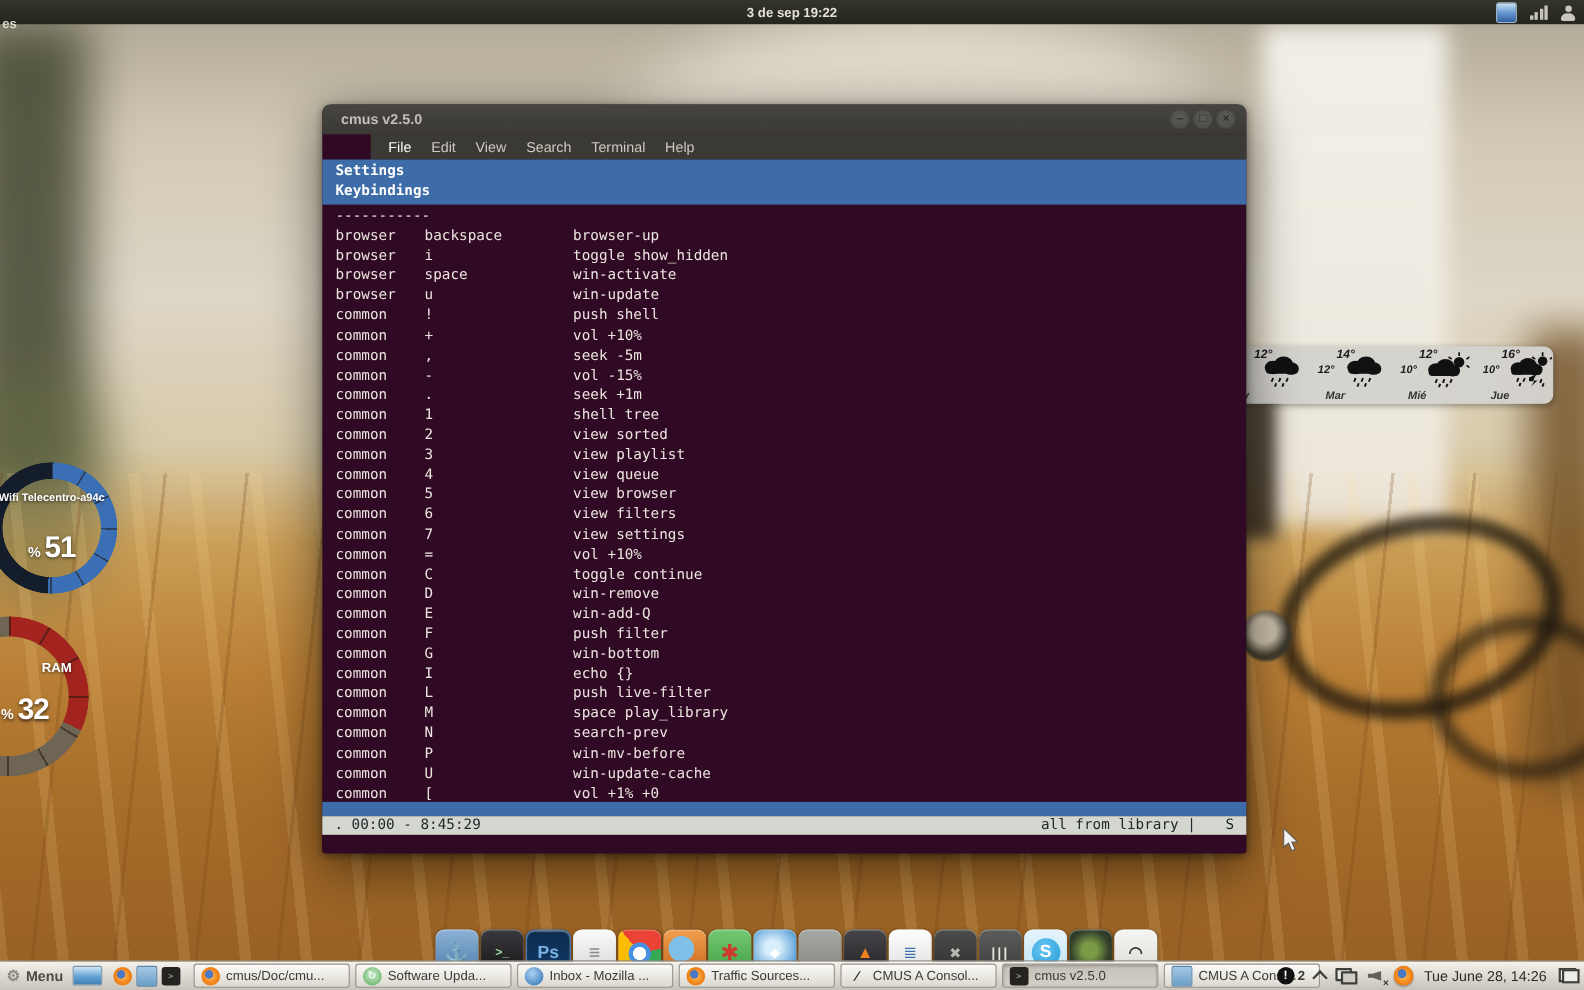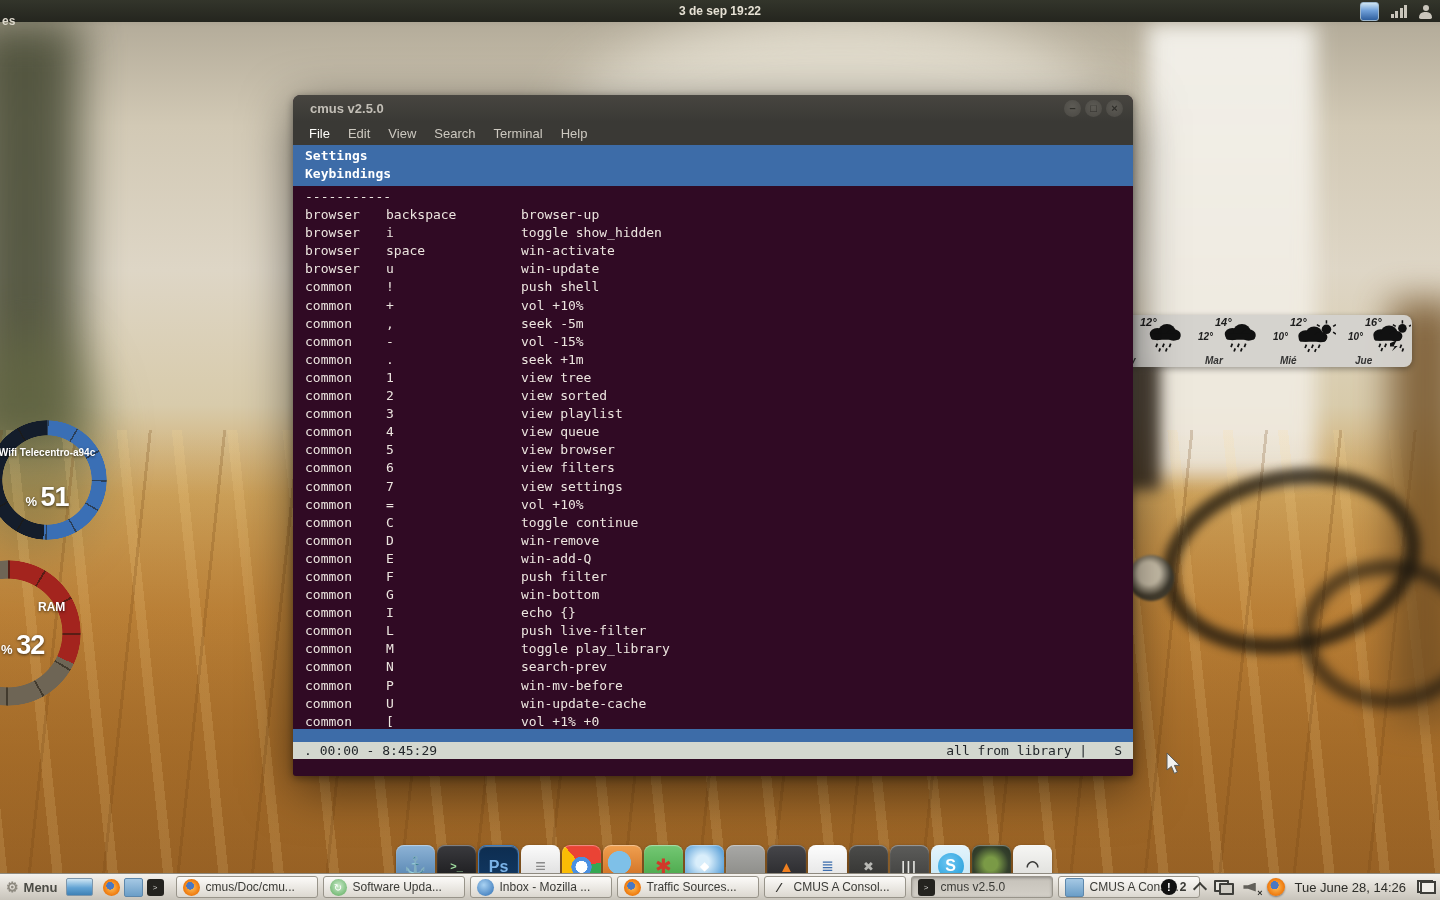--- a/index.html
+++ b/index.html
@@ -66,21 +66,21 @@
   
   .term{position:absolute;left:293px;top:95px;width:840px;height:681px;z-index:8;
     background:#300A24;border-radius:8px 8px 3px 3px;
     box-shadow:0 12px 50px rgba(0,0,0,.55),0 2px 8px rgba(0,0,0,.4);}
   .titlebar{height:27px;background:linear-gradient(#474540,#3a3935);border-radius:7px 7px 0 0;
     display:flex;align-items:center;padding-left:17px;position:relative;}
   .title-text{color:#c3bfb7;font-size:13px;font-weight:bold;}
   .win-btns{position:absolute;right:10px;top:5px;display:flex;gap:4px;}
   .win-btn{width:17px;height:17px;border-radius:50%;background:radial-gradient(circle at 50% 40%,#5d5b55,#4a4843);
     color:#2e2d29;font-size:11px;line-height:17px;text-align:center;font-weight:bold;}
-  .menubar{height:23px;background:#3a3935;display:flex;align-items:center;padding-left:7px;}
+  .menubar{height:23px;background:#3a3935;display:flex;align-items:center;padding-left:7px;margin-left:44px;}
   .menu-item{color:#cdc9c0;font-size:13px;padding:0 9px;}
   .menu-item:first-child{color:#fdfdfa;}
   .cmus-header{background:#3D6CA8;padding:2px 0 3px 12px;font-family:"DejaVu Sans Mono","Liberation Mono",monospace;
     font-size:13px;font-weight:bold;color:#ffffff;line-height:18px;}
   .cmus-body{padding:2px 0 0 12px;font-family:"DejaVu Sans Mono","Liberation Mono",monospace;
     font-size:13px;line-height:18.1px;color:#ece5df;}
   .kb-row{display:flex;white-space:pre;}
   .kb-ctx{width:81px;}
   .kb-key{width:135px;}
   .cmus-bottom{position:absolute;left:0;right:0;bottom:2px;}
@@ -302,36 +302,36 @@
       <div class="kb-row">-----------</div>
     <div class="kb-row"><span class="kb-ctx">browser</span><span class="kb-key">backspace</span><span class="kb-act">browser-up</span></div>
         <div class="kb-row"><span class="kb-ctx">browser</span><span class="kb-key">i</span><span class="kb-act">toggle show_hidden</span></div>
         <div class="kb-row"><span class="kb-ctx">browser</span><span class="kb-key">space</span><span class="kb-act">win-activate</span></div>
         <div class="kb-row"><span class="kb-ctx">browser</span><span class="kb-key">u</span><span class="kb-act">win-update</span></div>
         <div class="kb-row"><span class="kb-ctx">common</span><span class="kb-key">!</span><span class="kb-act">push shell</span></div>
         <div class="kb-row"><span class="kb-ctx">common</span><span class="kb-key">+</span><span class="kb-act">vol +10%</span></div>
         <div class="kb-row"><span class="kb-ctx">common</span><span class="kb-key">,</span><span class="kb-act">seek -5m</span></div>
         <div class="kb-row"><span class="kb-ctx">common</span><span class="kb-key">-</span><span class="kb-act">vol -15%</span></div>
         <div class="kb-row"><span class="kb-ctx">common</span><span class="kb-key">.</span><span class="kb-act">seek +1m</span></div>
-        <div class="kb-row"><span class="kb-ctx">common</span><span class="kb-key">1</span><span class="kb-act">view tree</span></div>
+        <div class="kb-row"><span class="kb-ctx">common</span><span class="kb-key">1</span><span class="kb-act">shell tree</span></div>
         <div class="kb-row"><span class="kb-ctx">common</span><span class="kb-key">2</span><span class="kb-act">view sorted</span></div>
         <div class="kb-row"><span class="kb-ctx">common</span><span class="kb-key">3</span><span class="kb-act">view playlist</span></div>
         <div class="kb-row"><span class="kb-ctx">common</span><span class="kb-key">4</span><span class="kb-act">view queue</span></div>
         <div class="kb-row"><span class="kb-ctx">common</span><span class="kb-key">5</span><span class="kb-act">view browser</span></div>
         <div class="kb-row"><span class="kb-ctx">common</span><span class="kb-key">6</span><span class="kb-act">view filters</span></div>
         <div class="kb-row"><span class="kb-ctx">common</span><span class="kb-key">7</span><span class="kb-act">view settings</span></div>
         <div class="kb-row"><span class="kb-ctx">common</span><span class="kb-key">=</span><span class="kb-act">vol +10%</span></div>
         <div class="kb-row"><span class="kb-ctx">common</span><span class="kb-key">C</span><span class="kb-act">toggle continue</span></div>
         <div class="kb-row"><span class="kb-ctx">common</span><span class="kb-key">D</span><span class="kb-act">win-remove</span></div>
         <div class="kb-row"><span class="kb-ctx">common</span><span class="kb-key">E</span><span class="kb-act">win-add-Q</span></div>
         <div class="kb-row"><span class="kb-ctx">common</span><span class="kb-key">F</span><span class="kb-act">push filter</span></div>
         <div class="kb-row"><span class="kb-ctx">common</span><span class="kb-key">G</span><span class="kb-act">win-bottom</span></div>
         <div class="kb-row"><span class="kb-ctx">common</span><span class="kb-key">I</span><span class="kb-act">echo {}</span></div>
         <div class="kb-row"><span class="kb-ctx">common</span><span class="kb-key">L</span><span class="kb-act">push live-filter</span></div>
-        <div class="kb-row"><span class="kb-ctx">common</span><span class="kb-key">M</span><span class="kb-act">toggle play_library</span></div>
+        <div class="kb-row"><span class="kb-ctx">common</span><span class="kb-key">M</span><span class="kb-act">space play_library</span></div>
         <div class="kb-row"><span class="kb-ctx">common</span><span class="kb-key">N</span><span class="kb-act">search-prev</span></div>
         <div class="kb-row"><span class="kb-ctx">common</span><span class="kb-key">P</span><span class="kb-act">win-mv-before</span></div>
         <div class="kb-row"><span class="kb-ctx">common</span><span class="kb-key">U</span><span class="kb-act">win-update-cache</span></div>
         <div class="kb-row"><span class="kb-ctx">common</span><span class="kb-key">[</span><span class="kb-act">vol +1% +0</span></div>
       </div>
     <div class="cmus-bottom">
       <div class="cmus-blue-sep"></div>
       <div class="cmus-status">
         <span>. 00:00 - 8:45:29</span>
         <span class="sp"></span>

